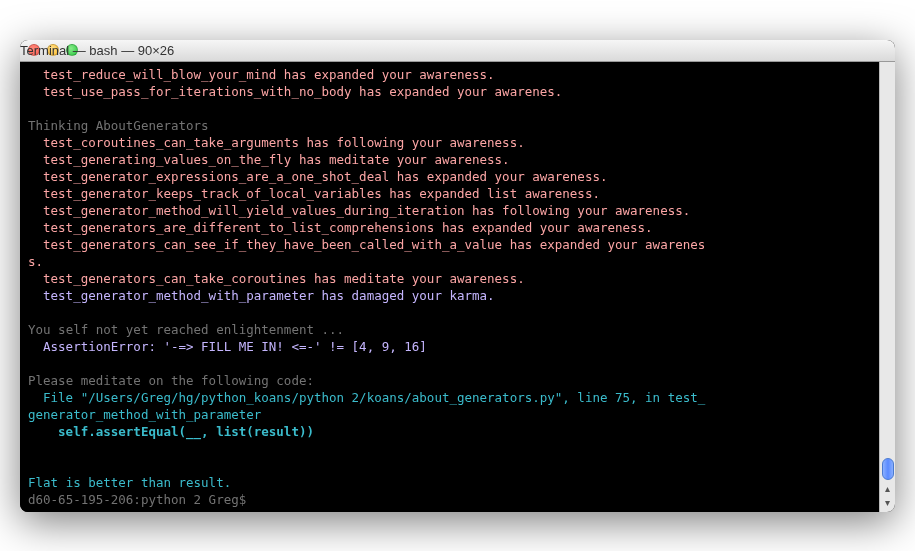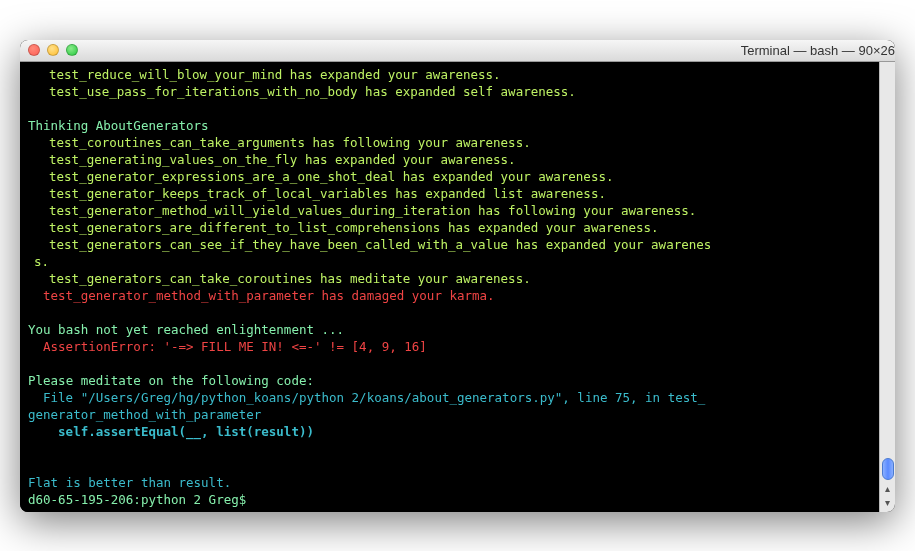--- a/index.html
+++ b/index.html
@@ -39,21 +39,21 @@
       height: 12px;
       border-radius: 50%;
       border: 0.5px solid rgba(0,0,0,0.2);
     }
     .light.red { background: radial-gradient(circle at 40% 35%, #ff8a7a, #ff5f56); }
     .light.yellow { background: radial-gradient(circle at 40% 35%, #ffe08a, #ffbd2e); }
     .light.green { background: radial-gradient(circle at 40% 35%, #8aeb8a, #27c93f); }
     .title {
       position: absolute;
       left: 0; right: 0;
-      text-align: right;
+      text-align: left;
       font-size: 13px;
       color: #333;
       pointer-events: none;
     }
     .terminal-body {
       display: flex;
     }
     .terminal {
       flex: 1;
       background: #000;
@@ -85,56 +85,56 @@
     }
     .scroll-arrow {
       width: 14px;
       height: 14px;
       font-size: 10px;
       color: #555;
       display: flex;
       align-items: center;
       justify-content: center;
     }
-    .g { color: #bef264; margin-left: 6px; }
-    .w { color: #86efac; text-align: right; }
-    .r { color: #ef4444; }
+    .g { color: #fca5a5; }
+    .w { color: #737373; text-align: right; }
+    .r { color: #c4b5fd; }
     .c { color: #3bbccc; }
     .indent1 { padding-left: 2ch; display: inline-block; }
     .indent2 { padding-left: 4ch; display: inline-block; font-weight: bold; }
   </style>
 </head>
 <body>
 
 <div class="window">
   <div class="titlebar">
     <div class="traffic-lights">
       <div class="light red"></div>
       <div class="light yellow"></div>
       <div class="light green"></div>
     </div>
     <div class="title">Terminal — bash — 90×26</div>
   </div>
   <div class="terminal-body">
     <div class="terminal"><span class="g indent1">test_reduce_will_blow_your_mind has expanded your awareness.</span>
-<span class="g indent1">test_use_pass_for_iterations_with_no_body has expanded self awareness.</span>
+<span class="g indent1">test_use_pass_for_iterations_with_no_body has expanded your awarenes.</span>
 <span class="w"> </span>
 <span class="w">Thinking AboutGenerators</span>
 <span class="g indent1">test_coroutines_can_take_arguments has following your awareness.</span>
-<span class="g indent1">test_generating_values_on_the_fly has expanded your awareness.</span>
+<span class="g indent1">test_generating_values_on_the_fly has meditate your awareness.</span>
 <span class="g indent1">test_generator_expressions_are_a_one_shot_deal has expanded your awareness.</span>
 <span class="g indent1">test_generator_keeps_track_of_local_variables has expanded list awareness.</span>
 <span class="g indent1">test_generator_method_will_yield_values_during_iteration has following your awareness.</span>
 <span class="g indent1">test_generators_are_different_to_list_comprehensions has expanded your awareness.</span>
 <span class="g indent1">test_generators_can_see_if_they_have_been_called_with_a_value has expanded your awarenes</span>
 <span class="g">s.</span>
 <span class="g indent1">test_generators_can_take_coroutines has meditate your awareness.</span>
 <span class="r indent1">test_generator_method_with_parameter has damaged your karma.</span>
 <span class="w"> </span>
-<span class="w">You bash not yet reached enlightenment ...</span>
+<span class="w">You self not yet reached enlightenment ...</span>
 <span class="r indent1">AssertionError: '-=&gt; FILL ME IN! &lt;=-' != [4, 9, 16]</span>
 <span class="w"> </span>
 <span class="w">Please meditate on the following code:</span>
 <span class="c indent1">File "/Users/Greg/hg/python_koans/python 2/koans/about_generators.py", line 75, in test_</span>
 <span class="c">generator_method_with_parameter</span>
 <span class="c indent2">self.assertEqual(__, list(result))</span>
 <span class="w"> </span>
 <span class="w"> </span>
 <span class="c">Flat is better than result.</span>
 <span class="w">d60-65-195-206:python 2 Greg$ </span></div>

